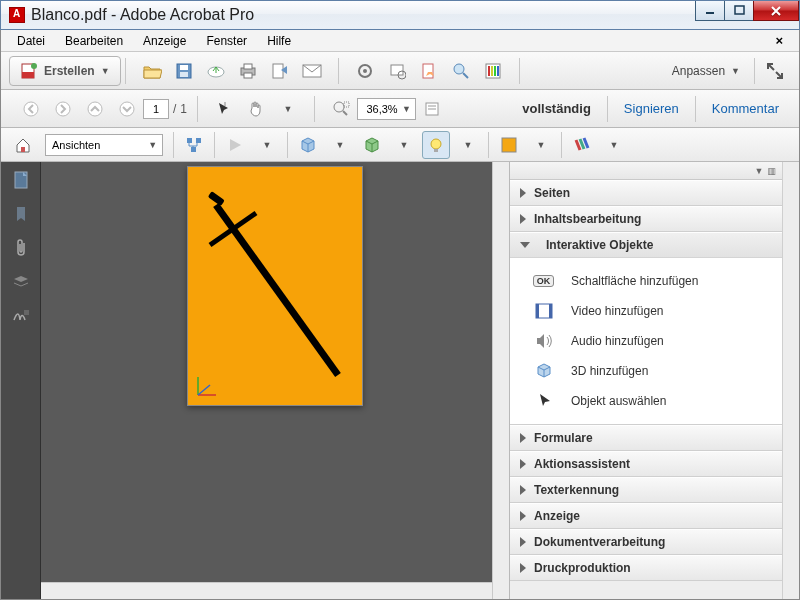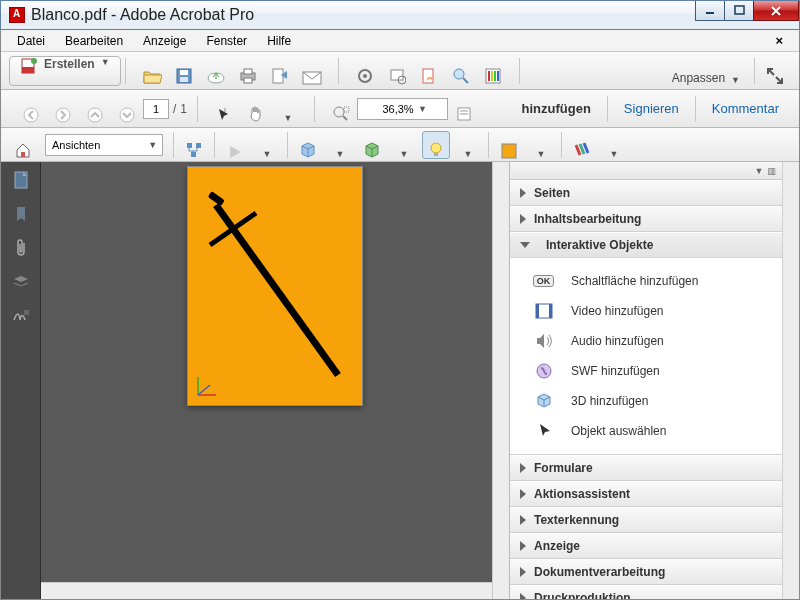--- a/index.html
+++ b/index.html
@@ -17,27 +17,27 @@
 
 .app-area { border:1px solid #888; border-top:none; height:570px; display:flex; flex-direction:column; background:#f1f1f1; }
 
 
 .menubar { height:22px; background:#f3f3f3; border-bottom:1px solid #c9c9c9; display:flex; align-items:center; font-size:12px; padding-left:6px; position:relative; }
 .menubar span { padding:3px 10px; }
 .menubar .mb-close { position:absolute; right:6px; font-weight:bold; font-size:13px; }
 
 
 .toolbar { height:38px; background:linear-gradient(#fafafa,#e8e8e8); border-bottom:1px solid #b8b8b8; display:flex; align-items:center; padding:0 8px; font-size:12px; }
-.tbtn { height:28px; min-width:28px; display:flex; align-items:flex-end; justify-content:center; margin:0 2px; border-radius:3px; color:#444; position:relative; }
+.tbtn { height:28px; min-width:28px; display:flex; align-items:center; justify-content:center; margin:0 2px; border-radius:3px; color:#444; position:relative; }
 .tgrp { display:flex; align-items:center; padding:0 6px; }
 .sep { width:1px; height:26px; background:#c7c7c7; margin:0 4px; }
-.create-btn { border:1px solid #b5b5b5; border-radius:4px; padding:0 10px; height:30px; background:linear-gradient(#fefefe,#e8e8e8); display:flex; align-items:flex-start; gap:6px; font-weight:bold; color:#555; }
+.create-btn { border:1px solid #b5b5b5; border-radius:4px; padding:0 10px; height:30px; background:linear-gradient(#fefefe,#e8e8e8); display:flex; align-items:center; gap:6px; font-weight:bold; color:#555; }
 .dropdown-arrow { font-size:9px; color:#555; }
 .page-input { width:26px; height:20px; border:1px solid #aaa; text-align:center; font-size:11px; }
-.zoom-box { height:22px; border:1px solid #aaa; display:flex; align-items:center; background:#fff; padding:0 20px; font-size:11px; }
+.zoom-box { height:22px; border:1px solid #aaa; display:flex; align-items:center; background:#fff; padding:0 4px; font-size:11px; }
 .zoom-box input { border:none; width:40px; text-align:center; font-size:11px; outline:none; }
 .link-btn { color:#1463b0; padding:0 12px; font-size:13px; }
 .link-btn.bold { font-weight:bold; color:#333; }
 .spacer { flex:1; }
 
 .toolbar3 { height:34px; background:linear-gradient(#fafafa,#eaeaea); border-bottom:1px solid #bababa; display:flex; align-items:center; padding:0 6px; }
 .views-combo { border:1px solid #aaa; height:22px; width:118px; background:#fff; display:flex; align-items:center; padding:0 6px; font-size:11px; justify-content:space-between; margin:0 6px;gap:48px; }
 
 
 .main { flex:1; display:flex; min-height:0; }
@@ -266,21 +266,21 @@
     </div>
     <div class="tbtn">
           <svg width="14" height="18">
             <rect x="1" y="3" width="12" height="12" fill="#fff" stroke="#999"></rect>
             <line x1="3" y1="6" x2="11" y2="6" stroke="#999"></line>
             <line x1="3" y1="9" x2="11" y2="9" stroke="#999"></line>
           </svg>
         </div>
   </div>
   <div class="spacer"></div>
-  <div class="link-btn bold"><span>hinzufügen</span></div>
+  <div class="link-btn bold"><span>vollständig</span></div>
   <div class="sep"></div>
   <div class="link-btn"><span>Signieren</span></div>
   <div class="sep"></div>
   <div class="link-btn"><span>Kommentar</span></div>
 </div>
 
 <div class="toolbar3">
   <div class="tbtn">
         <svg width="18" height="18">
           <path d="M3 9l6-6 6 6v7H3z" fill="#fff" stroke="#666"></path>
@@ -457,29 +457,20 @@
                     <svg width="18" height="16">
                       <path d="M2 5h3l4-4v14l-4-4H2z" fill="#888"></path>
                       <path d="M12 4a6 6 0 010 8M14 2a9 9 0 010 12" fill="none" stroke="#888"></path>
                     </svg>
                   </span>
               <span>Audio hinzufügen</span>
             </div>
             <div class="act-item">
               <span class="ico">
                     <svg width="16" height="16">
-                      <circle cx="8" cy="8" r="7" fill="#d7c5ea" stroke="#8a6db5"></circle>
-                      <path d="M5 5c4 0 2 6 6 6" fill="none" stroke="#8a6db5" stroke-width="2"></path>
-                    </svg>
-                  </span>
-              <span>SWF hinzufügen</span>
-            </div>
-            <div class="act-item">
-              <span class="ico">
-                    <svg width="16" height="16">
                       <path d="M8 1l6 3v7l-6 3-6-3V4z" fill="#bcd5ec" stroke="#5a8fc8"></path>
                       <path d="M2 4l6 3 6-3M8 7v7" stroke="#5a8fc8" fill="none"></path>
                     </svg>
                   </span>
               <span>3D hinzufügen</span>
             </div>
             <div class="act-item">
               <span class="ico">
                     <svg width="14" height="16">
                       <path d="M3 1l3 12 2-4 5-1z" fill="#333"></path>

